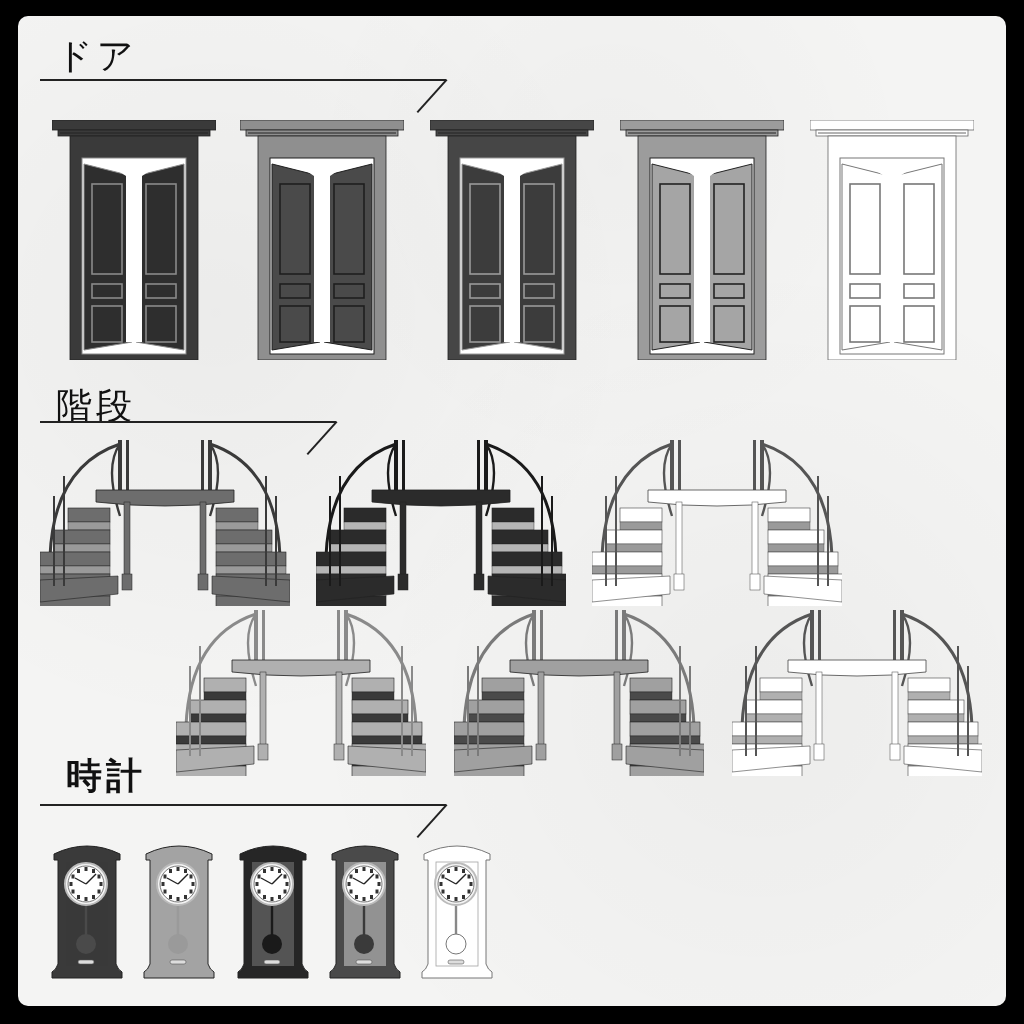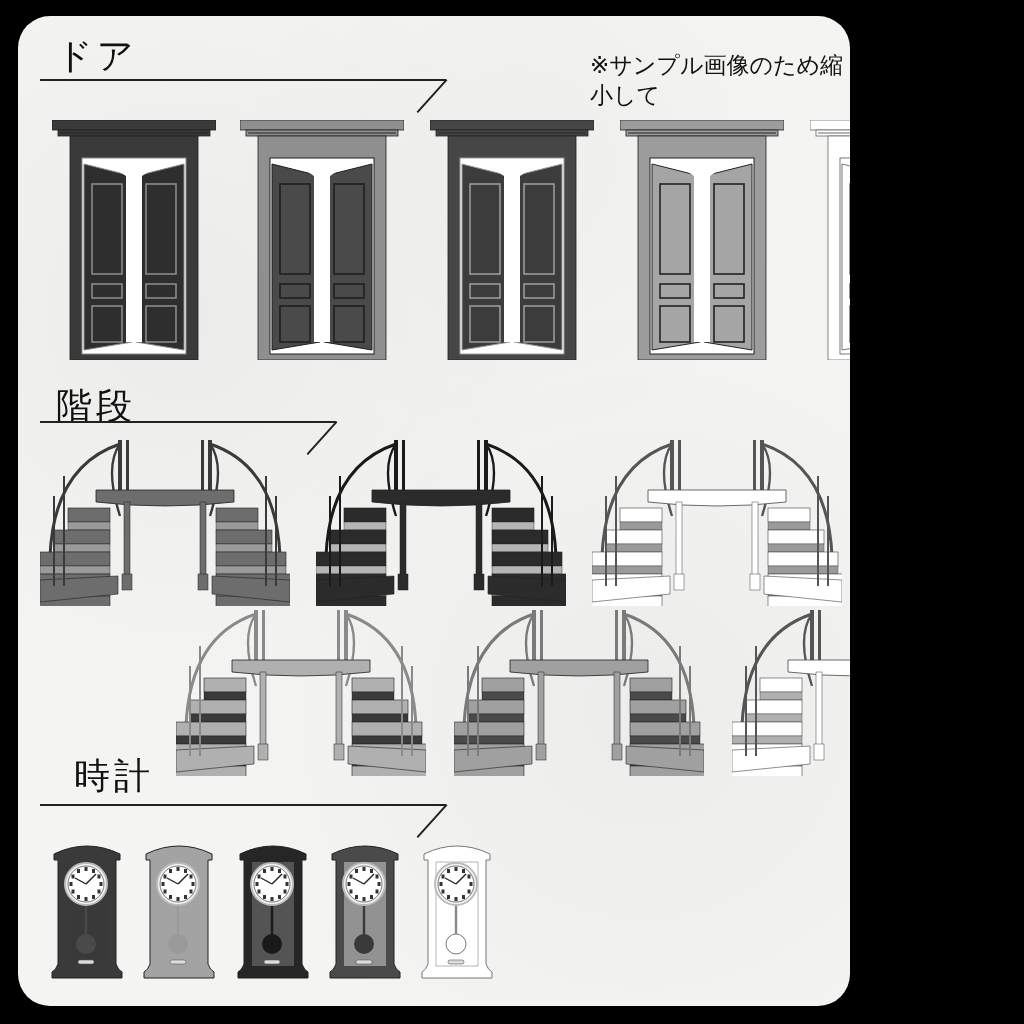--- a/index.html
+++ b/index.html
@@ -1,37 +1,36 @@
 <!DOCTYPE html>
 <html><head>
 <meta charset="utf-8">
 <style>
   html,body{margin:0;padding:0;background:#000;}
   body{width:1024px;height:1024px;position:relative;overflow:hidden;font-family:"DejaVu Sans",sans-serif;}
-  .sheet{position:absolute;left:18px;top:16px;width:832px;height:990px;background:#f4f4f3;border-radius:32px;overflow:hidden;
+  .sheet{position:absolute;left:18px;top:16px;width:988px;height:990px;background:#f4f4f3;border-radius:10px;overflow:hidden;
     background-image:radial-gradient(circle at 20% 30%,rgba(0,0,0,.035) 0,transparent 40%),radial-gradient(circle at 75% 70%,rgba(0,0,0,.03) 0,transparent 45%),radial-gradient(circle at 60% 15%,rgba(0,0,0,.025) 0,transparent 30%);}
   .heading{position:absolute;font-size:36px;color:#111;letter-spacing:4px;line-height:1;}
   .rule{position:absolute;height:2px;background:#222;}
   .slash{position:absolute;width:2px;background:#222;transform-origin:top left;}
   .note{position:absolute;left:572px;top:34px;font-size:23px;color:#111;line-height:30px;}
   .note .l2{padding-left:30px;display:block;}
   .item{position:absolute;}
   svg{display:block;}
 </style>
 </head>
 <body>
 
 <div class="sheet">
 
   <div class="heading" style="left:38px;top:22px;">ドア</div>
   <div class="rule" style="left:22px;top:63px;width:406px;"></div>
   <div class="slash" style="left:428px;top:63px;height:44px;transform:rotate(42deg);"></div>
 
   <div class="note">
-    <span>※サンプル画像のため縮小して</span>
   </div>
 
   <div id="doors-row">
       <div class="item" style="left: 34px; top: 104px;">
         <svg width="164" height="240" viewBox="0 0 164 240">
    <rect x="0" y="0" width="164" height="10" fill="#3a3a3a" stroke="#222" stroke-width=".8"></rect>
    <rect x="6" y="10" width="152" height="6" fill="#3a3a3a" stroke="#222" stroke-width=".8"></rect>
    <line x1="8" y1="13" x2="156" y2="13" stroke="#222" stroke-width="1"></line>
    <rect x="18" y="16" width="128" height="224" fill="#3a3a3a" stroke="#222" stroke-width=".8"></rect>
    <rect x="30" y="38" width="104" height="196" fill="#fff" stroke="#8a8a8a" stroke-width="1"></rect>
@@ -412,21 +411,21 @@
    <path d="M0 144 L78 140 L78 158 L0 166 Z" fill="#ffffff" stroke="#444" stroke-width=".6"></path>
    <path d="M250 144 L172 140 L172 158 L250 166 Z" fill="#ffffff" stroke="#444" stroke-width=".6"></path>
    <line x1="14" y1="60" x2="14" y2="150" stroke="#555555" stroke-width="2"></line>
    <line x1="24" y1="40" x2="24" y2="150" stroke="#555555" stroke-width="2"></line>
    <line x1="236" y1="60" x2="236" y2="150" stroke="#555555" stroke-width="2"></line>
    <line x1="226" y1="40" x2="226" y2="150" stroke="#555555" stroke-width="2"></line>
   </svg>
       </div>
     </div>
 
-  <div class="heading" style="left:56px;top:742px;">時計</div>
+  <div class="heading" style="left:48px;top:742px;font-weight:bold;">時計</div>
   <div class="rule" style="left:22px;top:788px;width:406px;"></div>
   <div class="slash" style="left:428px;top:788px;height:44px;transform:rotate(42deg);"></div>
 
   <div id="clocks-row">
       <div class="item" style="left: 32px; top: 824px;">
         <svg width="74" height="142" viewBox="0 0 74 142">
    <path d="M4 14 Q37 -2 70 14 L70 20 L66 20 L66 124 Q68 130 72 132 L72 138 L2 138 L2 132 Q6 130 8 124 L8 20 L4 20 Z" fill="#3a3a3a" stroke="#222" stroke-width="1"></path>
    <rect x="16" y="22" width="42" height="104" fill="#3a3a3a" stroke="none" stroke-width=".8" opacity=".9"></rect>
    <circle cx="36" cy="44" r="21" fill="#f4f4f4" stroke="#bbb" stroke-width="2"></circle>
    <circle cx="36" cy="44" r="18" fill="#fff" stroke="#555" stroke-width=".8"></circle>

